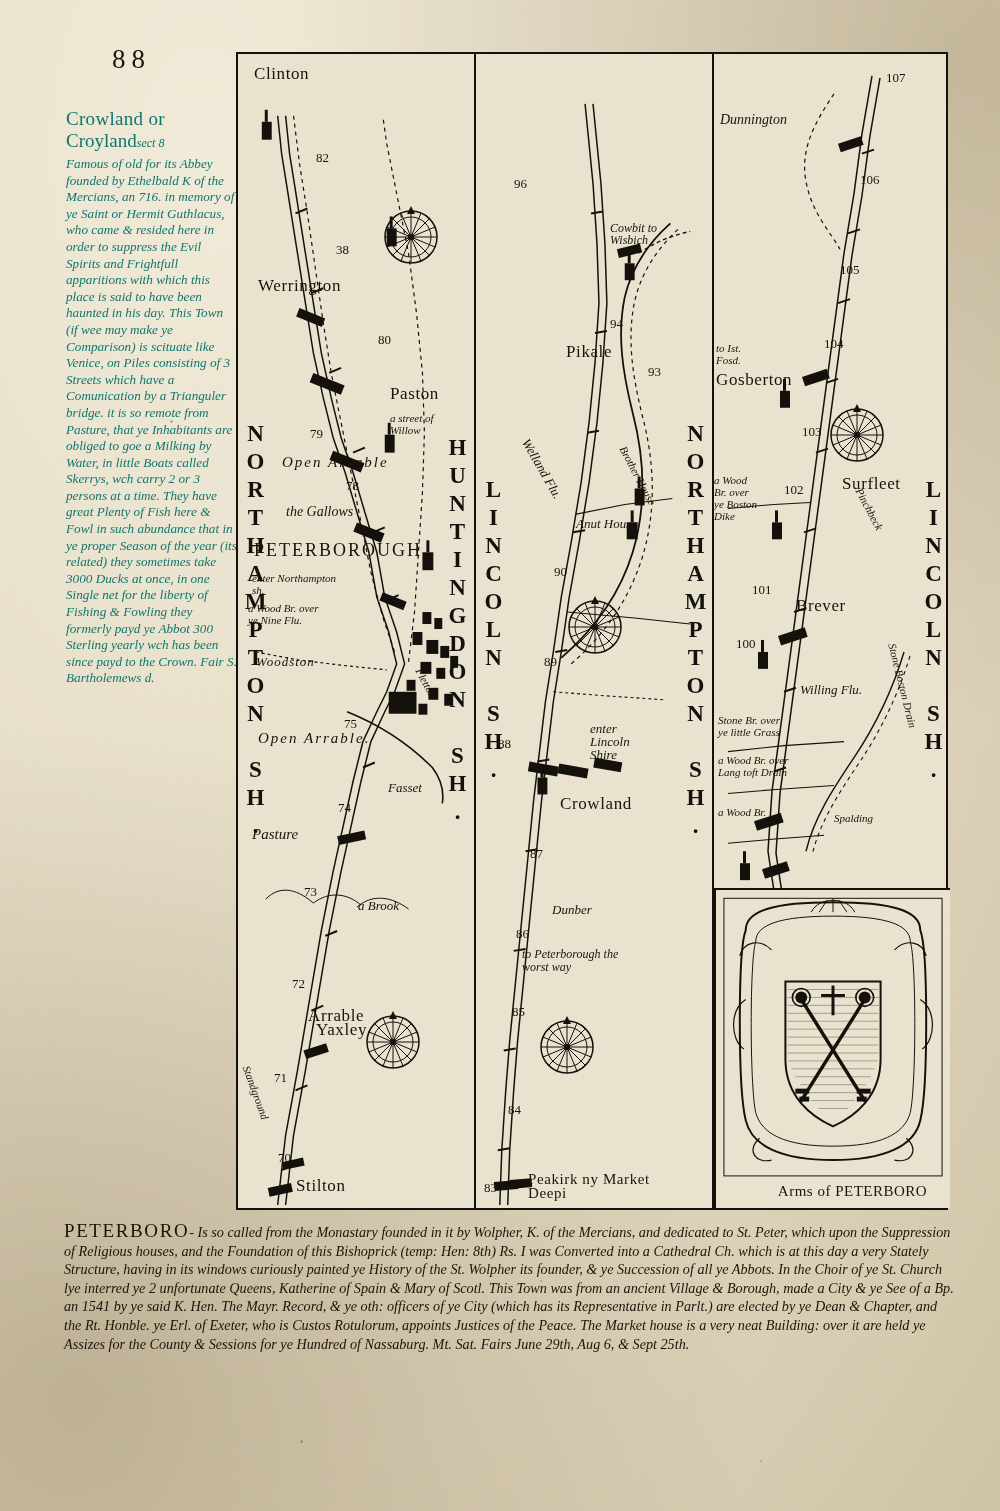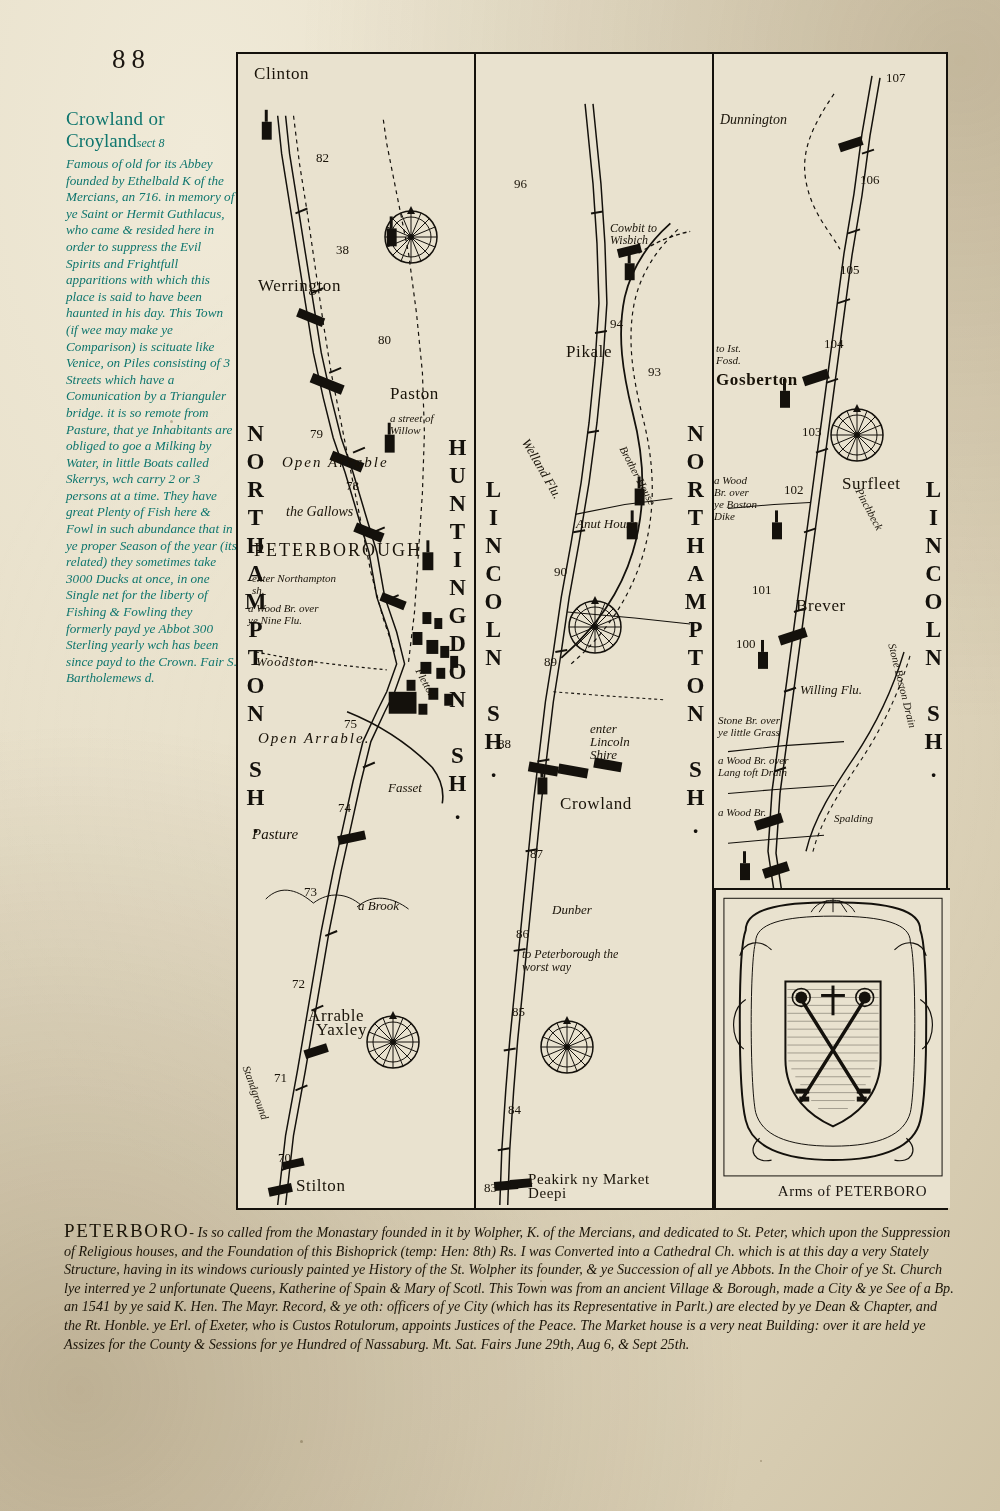--- a/index.html
+++ b/index.html
@@ -499,21 +499,21 @@
         <path d="M33 2 L29 10 L37 10 Z" fill="#14110c"></path>
       </svg>
     </div>
 
     <div class="lbl mile" style="left:172px;top:16px;">107</div>
     <div class="lbl" style="left:6px;top:58px;font-size:14px;">Dunnington</div>
     <div class="lbl mile" style="left:146px;top:118px;">106</div>
     <div class="lbl mile" style="left:126px;top:208px;">105</div>
     <div class="lbl sm" style="left:2px;top:288px;width:48px;white-space:normal;line-height:12px;">to Ist. Fosd.</div>
     <div class="lbl mile" style="left:110px;top:282px;">104</div>
-    <div class="lbl town" style="left:2px;top:316px;font-weight:bold;">Gosberton</div>
+    <div class="lbl town" style="left:2px;top:316px;">Gosberton</div>
     <div class="lbl mile" style="left:88px;top:370px;">103</div>
     <div class="lbl mile" style="left:70px;top:428px;">102</div>
     <div class="lbl town" style="left:128px;top:420px;">Surfleet</div>
     <div class="lbl sm" style="left:0px;top:420px;width:46px;white-space:normal;line-height:12px;font-style:italic;">a Wood Br. over ye Boston Dike</div>
     <div class="lbl sm" style="left:150px;top:432px;transform:rotate(62deg);transform-origin:left top;">Pinchbeck</div>
     <div class="lbl mile" style="left:38px;top:528px;">101</div>
     <div class="lbl town" style="left:82px;top:542px;">Brever</div>
     <div class="lbl mile" style="left:22px;top:582px;">100</div>
     <div class="lbl" style="left:86px;top:628px;">Willing Flu.</div>
     <div class="lbl sm" style="left:184px;top:588px;transform:rotate(76deg);transform-origin:left top;">Stone Boston Drain</div>

